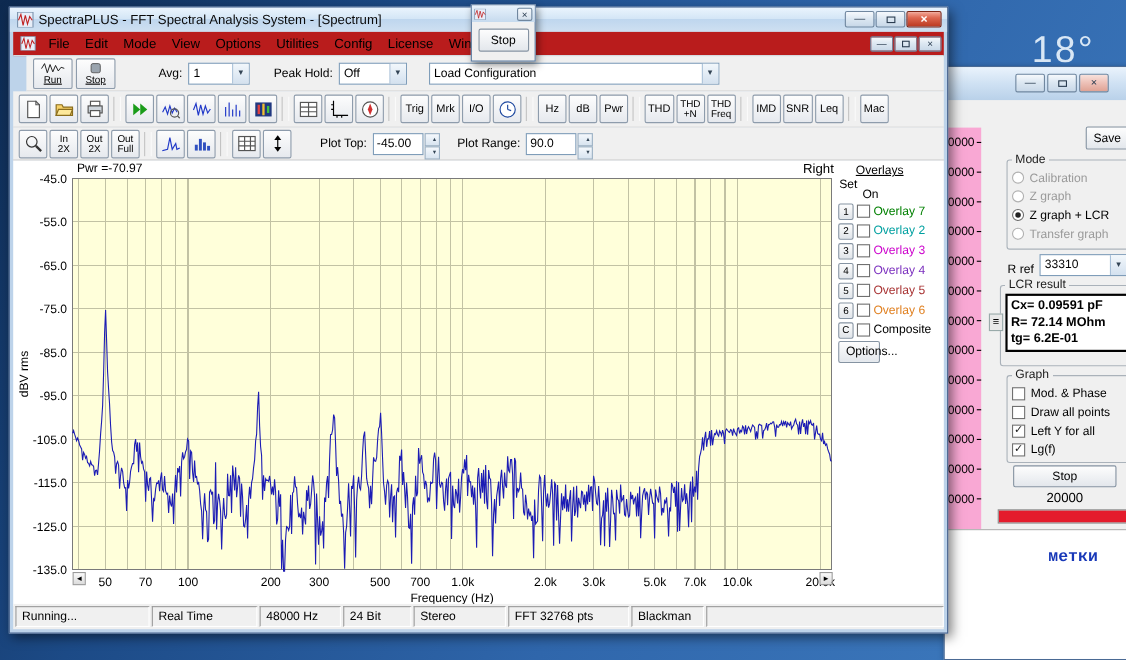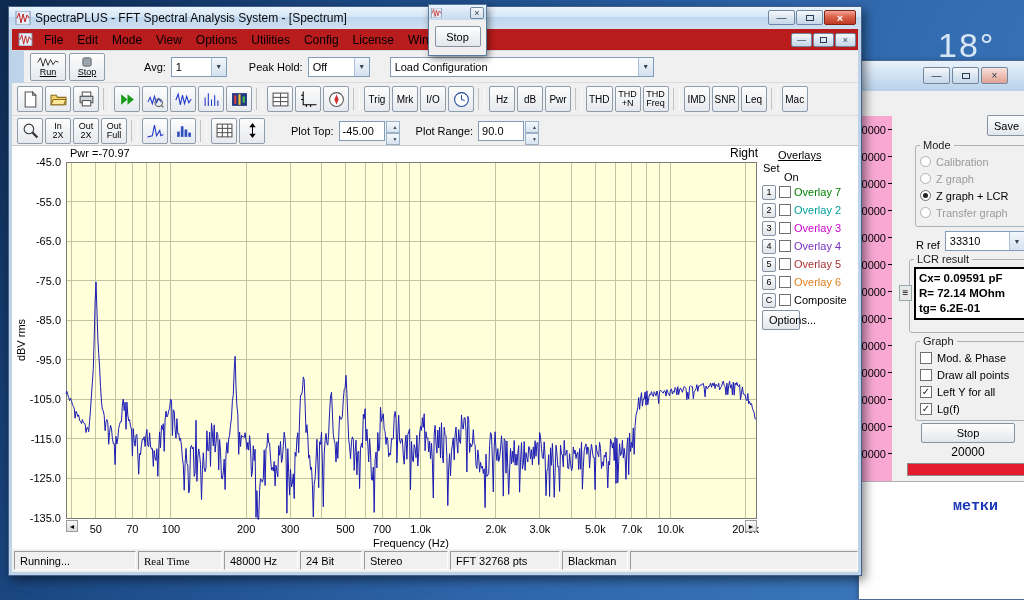--- a/index.html
+++ b/index.html
@@ -724,21 +724,21 @@
               <span class="checkbox"></span>
               <span style="color: rgb(0, 0, 0);">Composite</span>
             </div>
           </div>
         <button class="btn ov-opts">Options...</button>
       </div>
     </div>
 
     <div class="statusbar" id="statusbar">
         <span class="sb-cell" style="width: 122px;">Running...</span>
-        <span class="sb-cell" style="width: 84px; font-family: Liberation Serif, serif;">Real Time</span>
+        <span class="sb-cell" style="width: 96px;">Real Time</span>
         <span class="sb-cell" style="width: 74px;">48000 Hz</span>
         <span class="sb-cell" style="width: 62px;">24 Bit</span>
         <span class="sb-cell" style="width: 84px;">Stereo</span>
         <span class="sb-cell" style="width: 110px;">FFT 32768 pts</span>
         <span class="sb-cell" style="width: 66px;">Blackman</span>
         <span class="sb-fill"></span>
       </div>
   </div>
 
   <div class="fwin">

